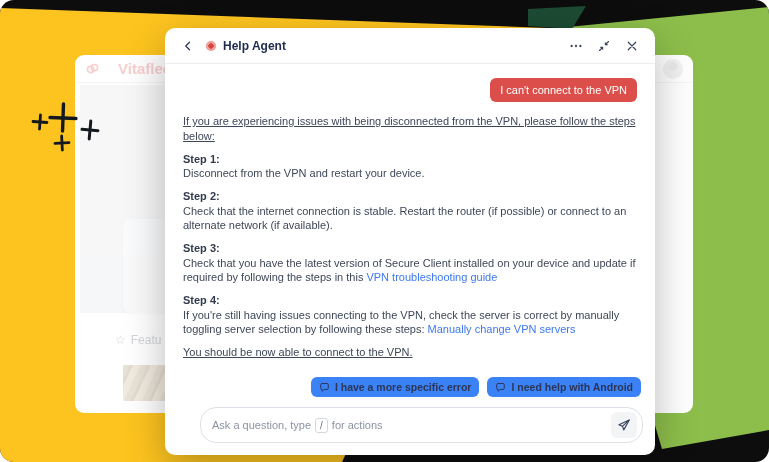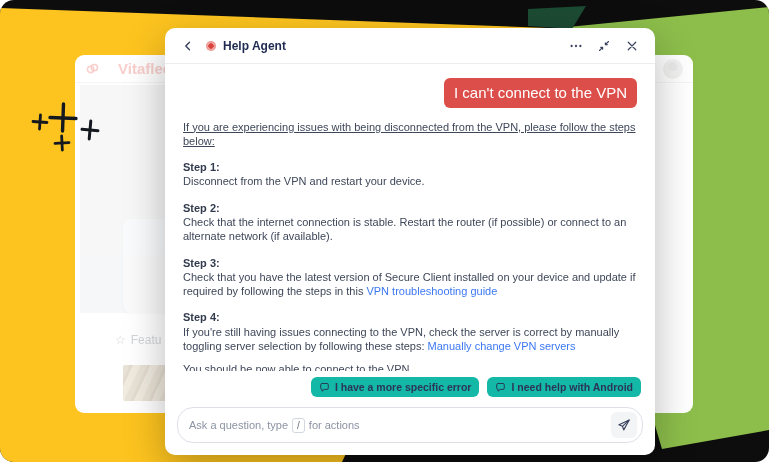--- a/index.html
+++ b/index.html
@@ -31,33 +31,33 @@
   .modal{position:absolute;left:165px;top:28px;width:490px;height:427px;background:#ffffff;border-radius:10px;
     box-shadow:0 14px 40px rgba(0,0,0,.28);display:flex;flex-direction:column;box-sizing:border-box;}
   .modal-header{height:35px;flex:0 0 35px;display:flex;align-items:center;padding:0 14px;border-bottom:1px solid #ecedf0;}
   .hbtn{display:flex;align-items:center;justify-content:center;width:18px;height:18px;cursor:pointer;color:#353f5e;}
   .agent-dot{width:10px;height:10px;border-radius:50%;background:radial-gradient(circle,#d8453f 35%,#f2aba6 42%,#e9766f 100%);margin:0 7px 0 9px;}
   .modal-title{font-size:12px;font-weight:bold;color:#1f2b50;}
   .header-right{margin-left:auto;display:flex;align-items:center;gap:10px;}
 
   .modal-body{flex:1;padding:12px 18px 0;overflow:hidden;font-size:11px;line-height:1.3;color:#3e4759;}
   .bubble-row{text-align:right;margin:2px 0 12px;}
-  .user-bubble{display:inline-block;background:#DB4E4A;color:#fff;font-size:15px;padding:5px 10px;border-radius:6px;}
+  .user-bubble{display:inline-block;background:#DB4E4A;color:#fff;font-size:11px;padding:5px 10px;border-radius:6px;}
   .para{margin:0 0 9px;text-decoration:underline;}
-  .step{margin:12px 0 9px;}
+  .step{margin:0 0 9px;}
   .step b{color:#323b4e;}
   a.inline-link{color:#3C78F2;text-decoration:none;cursor:pointer;}
   .further{display:flex;align-items:center;gap:5px;color:#49536d;margin:11px 0 9px;cursor:pointer;}
 
   .suggestions{display:flex;justify-content:flex-end;gap:8px;padding:0 14px;margin:6px 0 10px;}
-  .pill{display:flex;align-items:center;gap:5px;background:#14b8a6;border-radius:6px;padding:4px 8px;
+  .pill{display:flex;align-items:center;gap:5px;background:#3b82f6;border-radius:6px;padding:4px 8px;
     font-size:10.5px;font-weight:bold;color:#2b3557;cursor:pointer;white-space:nowrap;}
 
   .input-row{padding:0 12px 12px;}
-  .ask-box{display:flex;align-items:center;border:1px solid #dde0e6;border-radius:16px;height:34px;padding:0 5px 0 11px;cursor:text;}
+  .ask-box{display:flex;align-items:center;border:1px solid #dde0e6;border-radius:16px;height:34px;padding:0 5px 0 11px;cursor:text;margin-left:23px;}
   .ask-placeholder{display:flex;align-items:center;gap:4px;color:#8b93a3;font-size:11px;flex:1;}
   .keycap{border:1px solid #d3d7df;border-radius:3px;padding:0px 4px;font-size:10px;color:#6b7486;background:#fff;line-height:13px;}
   .send-btn{width:26px;height:26px;border-radius:6px;background:#f2f4f6;display:flex;align-items:center;justify-content:center;cursor:pointer;}
 
   svg{display:block;}
 </style>
 </head>
 <body>
 
 <div id="canvas">

